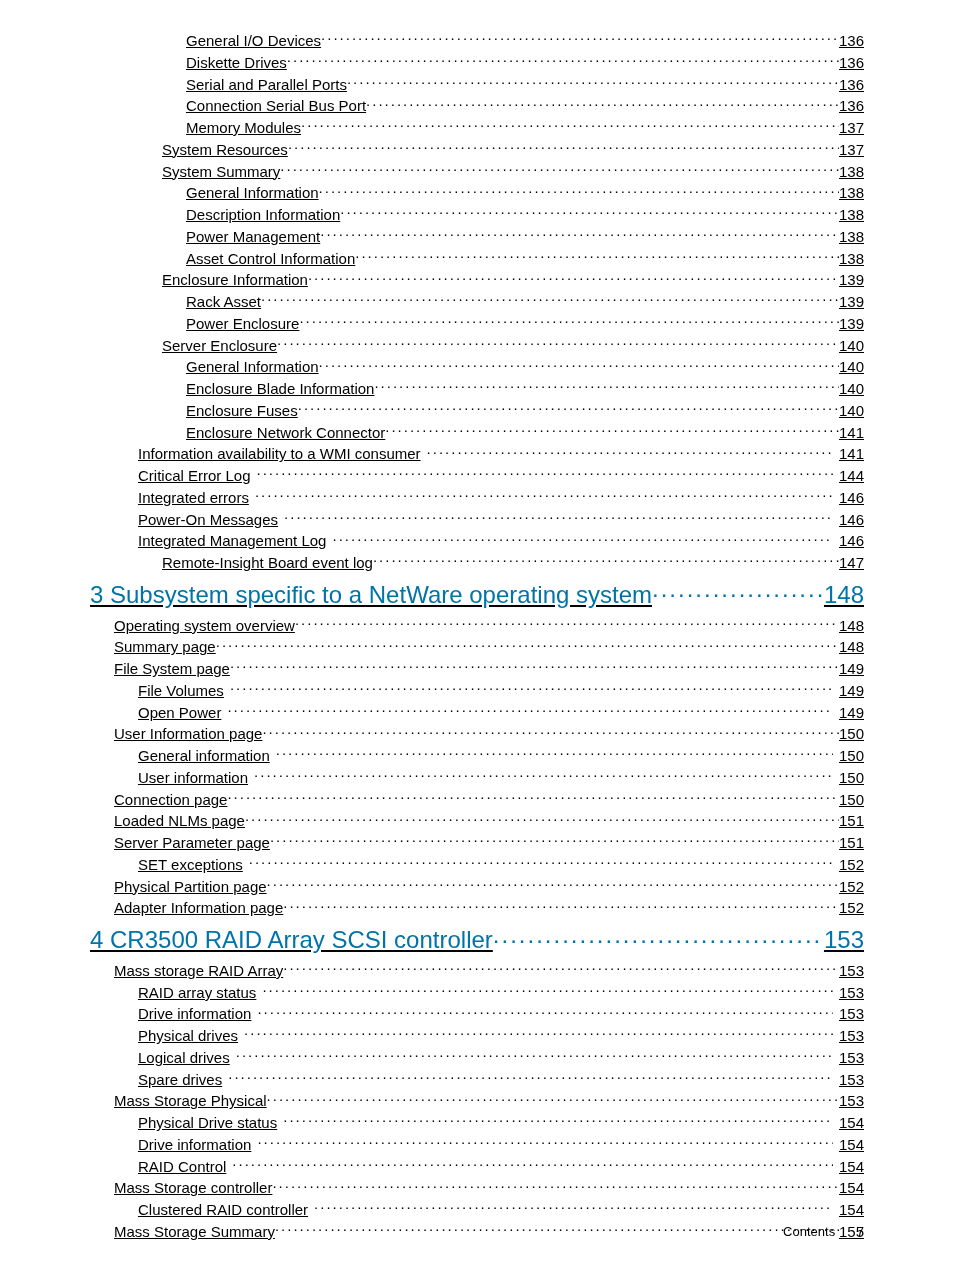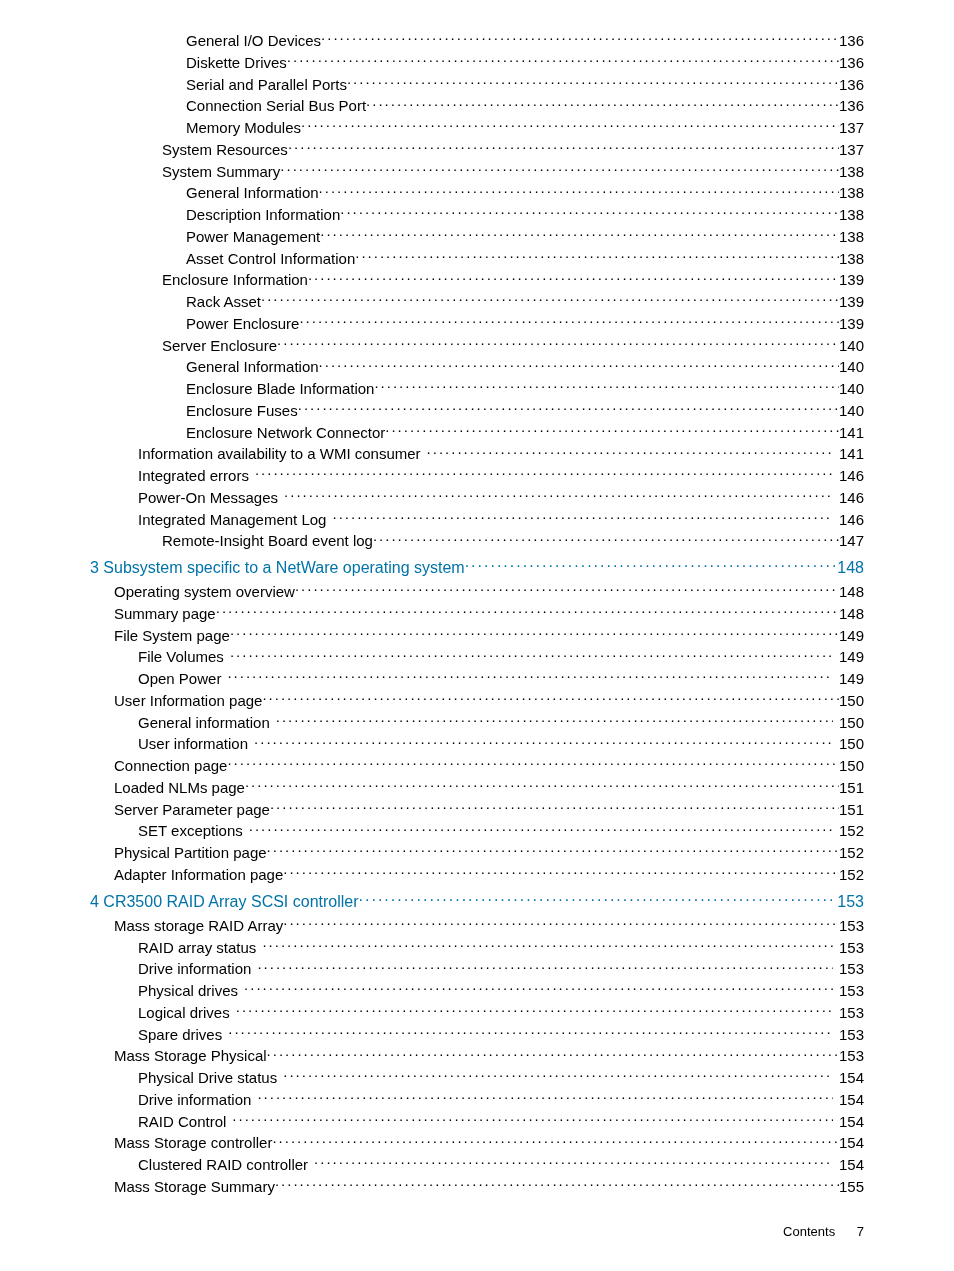--- a/index.html
+++ b/index.html
@@ -6,34 +6,36 @@
     body {
       width: 954px;
       height: 1271px;
       background: #fff;
       font-family: Arial, Helvetica, sans-serif;
       position: relative;
       padding: 30px 90px 40px 90px;
     }
     .toc-container {
       width: 100%;
+      text-decoration: underline;
     }
     .toc-entry {
       display: flex;
       align-items: baseline;
       white-space: nowrap;
       font-size: 15px;
       line-height: 1.45;
       color: #000;
     }
     .toc-entry.chapter {
-      font-size: 16px;
+      font-size: 24px;
       color: #0073a8;
       margin-top: 4px;
       margin-bottom: 2px;
+      align-items: center;
     }
     .toc-entry.chapter .toc-label,
     .toc-entry.chapter .toc-page {
       color: #0073a8;
     }
     .toc-label {
       flex: 0 0 auto;
     }
     .toc-dots {
       flex: 1 1 auto;
@@ -164,20 +166,25 @@
       <span class="toc-label">Enclosure Network Connector</span>
       <span class="toc-dots"></span>
       <span class="toc-page">141</span>
     </div>
     <div class="toc-entry indent-2">
       <span class="toc-label">Information availability to a WMI consumer</span>
       <span class="toc-dots"></span>
       <span class="toc-page">141</span>
     </div>
     <div class="toc-entry indent-2">
+      <span class="toc-label">Critical Error Log</span>
+      <span class="toc-dots"></span>
+      <span class="toc-page">144</span>
+    </div>
+    <div class="toc-entry indent-2">
       <span class="toc-label">Integrated errors</span>
       <span class="toc-dots"></span>
       <span class="toc-page">146</span>
     </div>
     <div class="toc-entry indent-2">
       <span class="toc-label">Power-On Messages</span>
       <span class="toc-dots"></span>
       <span class="toc-page">146</span>
     </div>
     <div class="toc-entry indent-2">

